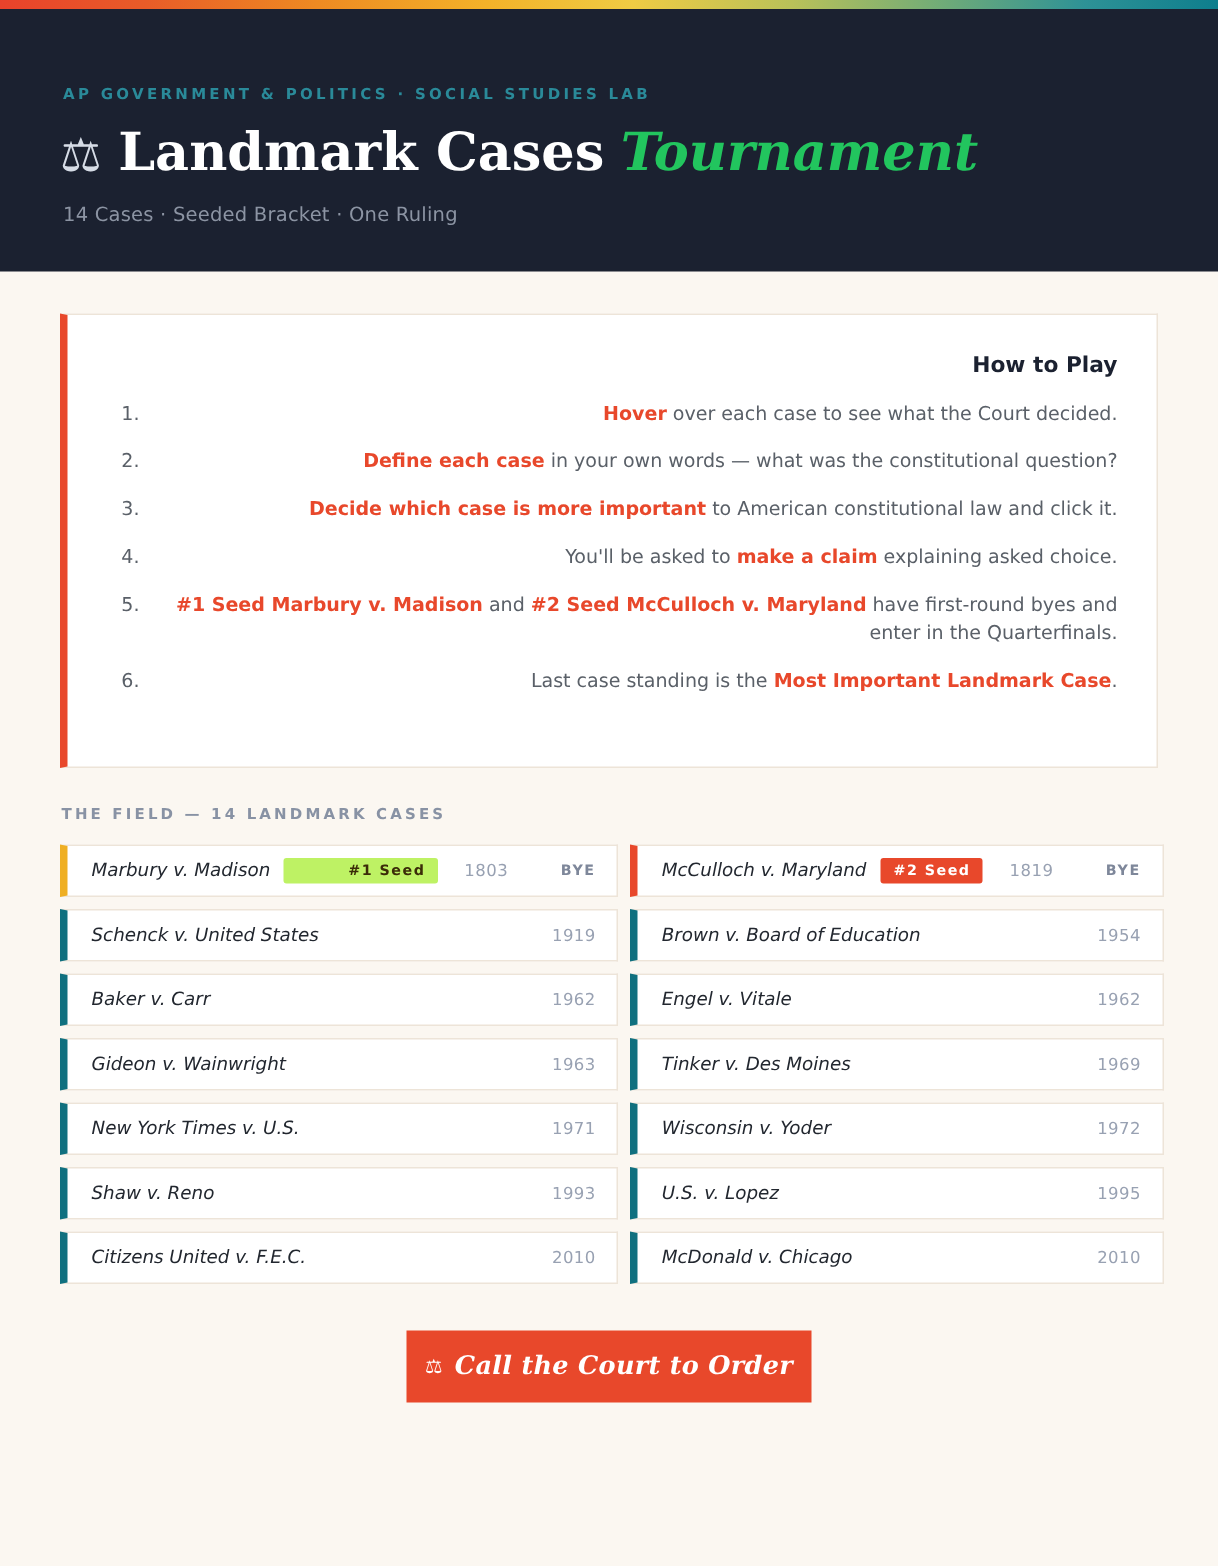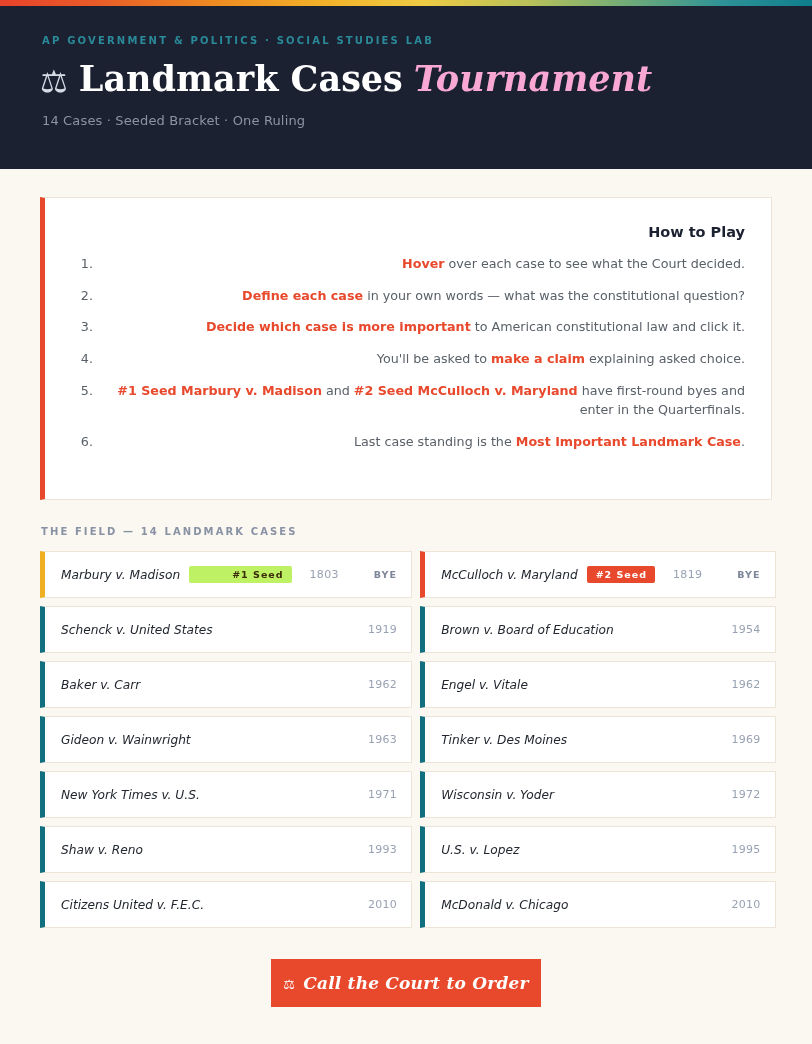--- a/index.html
+++ b/index.html
@@ -28,21 +28,21 @@
       #EFCB44 52%,
       #B9C159 65%,
       #72AC77 77%,
       #2E9296 89%,
       #0E7E8D 100%);
   }
 
   
   .masthead {
     background: #1B2130;
-    padding: 29px 40px 30px 40px;
+    padding: 52px 40px 30px 40px;
     min-height: 163px;
   }
   .eyebrow {
     color: #2A8A99;
     font-size: 10px;
     font-weight: bold;
     letter-spacing: 2.2px;
     margin: 0 0 14px 2px;
     font-family: "DejaVu Sans", sans-serif;
   }
@@ -61,21 +61,21 @@
   .scales-glyph {
     font-size: 31px;
     color: #D6DCE6;
     line-height: 1;
     font-family: "DejaVu Sans", sans-serif;
     position: relative;
     top: 1px;
   }
   .title-accent {
     font-style: italic;
-    color: #f9a8d4;
+    color: #22c55e;
   }
   .masthead-sub {
     color: #8C94A3;
     font-size: 13px;
     margin: 15px 0 0 2px;
     letter-spacing: 0.15px;
   }
 
   
   .content {
@@ -124,21 +124,21 @@
   
   .case-grid {
     display: grid;
     grid-template-columns: 1fr 1fr;
     gap: 8px 8px;
   }
   .case-card {
     background: #FFFFFF;
     border: 1px solid #EDE4D8;
     border-left: 5px solid #10707F;
-    height: 47px;
+    height: 35px;
     display: flex;
     align-items: center;
     padding: 0 14px 0 16px;
     gap: 9px;
   }
   .case-card.seed1 { border-left-color: #EFAF23; }
   .case-card.seed2 { border-left-color: #E8482B; }
 
   .case-name {
     font-family: "DejaVu Sans", sans-serif;

